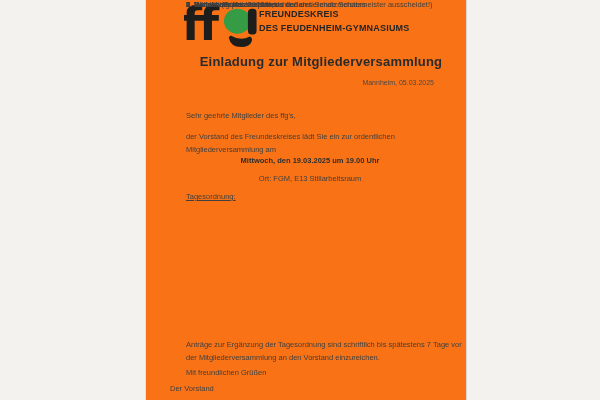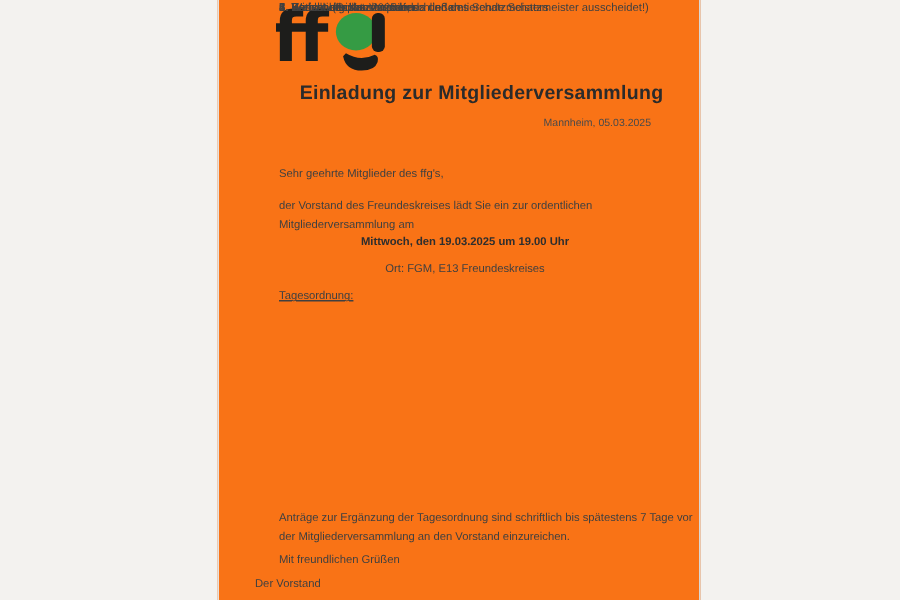--- a/index.html
+++ b/index.html
@@ -54,34 +54,38 @@
 
 <div class="paper">
 
   <svg class="abs logo" viewBox="0 0 78 50" width="76" height="48" aria-hidden="true">
     <text x="-3" y="41" font-family="DejaVu Sans, Liberation Sans, sans-serif" font-weight="bold" font-size="48" fill="#1d1d1b">ff</text>
     <ellipse cx="55" cy="21" rx="14" ry="13" fill="#359b44"></ellipse>
     <rect x="66" y="8" width="9" height="27" rx="4" fill="#1d1d1b"></rect>
     <path d="M46 38 Q48 48 59 48 Q68 48 70 42 Q71 38 68 37 Q58 42 48 36 Z" fill="#1d1d1b"></path>
   </svg>
 
+  <div class="abs orgname">
+    <div>FREUNDESKREIS</div>
+    <div>DES FEUDENHEIM-GYMNASIUMS</div>
+  </div>
 
   <div class="abs doc-title">Einladung zur Mitgliederversammlung</div>
 
   <div class="abs dateline">Mannheim, 05.03.2025</div>
 
   <div class="abs t salutation">Sehr geehrte Mitglieder des ffg's,</div>
 
   <div class="abs t intro">
     <div>der Vorstand des Freundeskreises lädt Sie ein zur ordentlichen</div>
     <div>Mitgliederversammlung am</div>
   </div>
 
   <div class="abs t meet-when">Mittwoch, den 19.03.2025 um 19.00 Uhr</div>
-  <div class="abs t meet-where">Ort: FGM, E13 Freundeskreises</div>
+  <div class="abs t meet-where">Ort: FGM, E13 Stillarbeitsraum</div>
 
   <div class="abs t agenda-heading">Tagesordnung:</div>
 
   <div class="abs t agenda-item">1. Bericht der Vorsitzenden</div>
   <div class="abs t agenda-item">2. Kassenbericht</div>
   <div class="abs t agenda-item">3. Bericht der Kassenprüfer</div>
   <div class="abs t agenda-item">4. Entlastung des Vorstandes und des Schatzmeisters</div>
   <div class="abs t agenda-item">5. Wirtschaftsplan 2025 beschließen</div>
   <div class="abs t agenda-item">6. Wahlen (Schatzmeister, da der amtierende Schatzmeister ausscheidet!)</div>
   <div class="abs t agenda-item">7. Verschiedenes</div>

